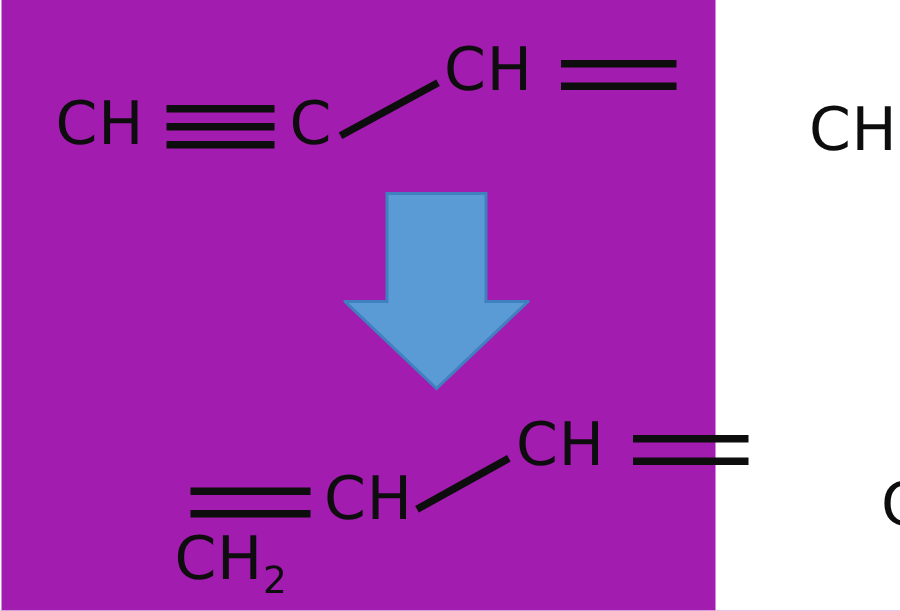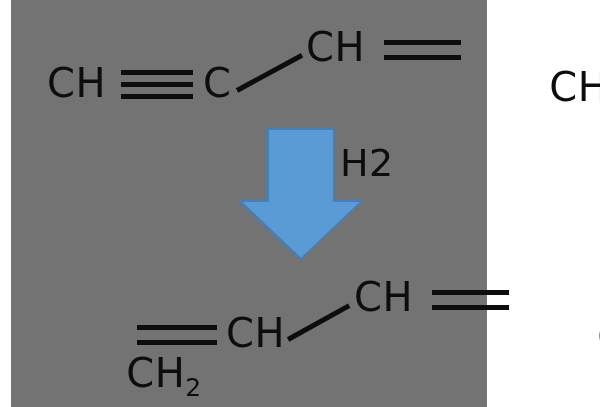--- a/index.html
+++ b/index.html
@@ -9,24 +9,24 @@
   }
   body {
     width: 600px;
     height: 407px;
     position: relative;
     overflow: hidden;
     font-family: "DejaVu Sans", sans-serif;
   }
   #canvas {
     position: absolute;
-    left: 11px; top: 0;
+    left: 1px; top: 0;
     width: 476px;
     height: 407px;
-    background: #737373;
+    background: #a21caf;
   }
   .formula-text {
     position: absolute;
     color: #0d0d0d;
     font-family: "DejaVu Sans", sans-serif;
     font-size: 40px;
     font-weight: 400;
     line-height: 1;
     white-space: pre;
     letter-spacing: 0.5px;
@@ -94,21 +94,20 @@
 
     <div class="formula-text" style="left:459px; top:27px;">
       <span>CH</span><span class="sub">2</span>
     </div>
   </div>
 
   <svg class="arrow-svg" width="124" height="140" viewBox="0 0 124 140">
     <polygon points="29,3 95,3 95,75 123,75 62,133 1,75 29,75" fill="#5B9BD5" stroke="#4180BE" stroke-width="2"></polygon>
   </svg>
 
-  <div class="h2-label">H2</div>
 
   <div>
 
     <div class="formula-text" style="left:36px; top:313px;">
       <span>CH</span><span class="sub">2</span>
     </div>
 
     <div>
       <div class="bond-line" style="left:126px; top:325px; width:80px;"></div>
       <div class="bond-line" style="left:126px; top:340px; width:80px;"></div>

